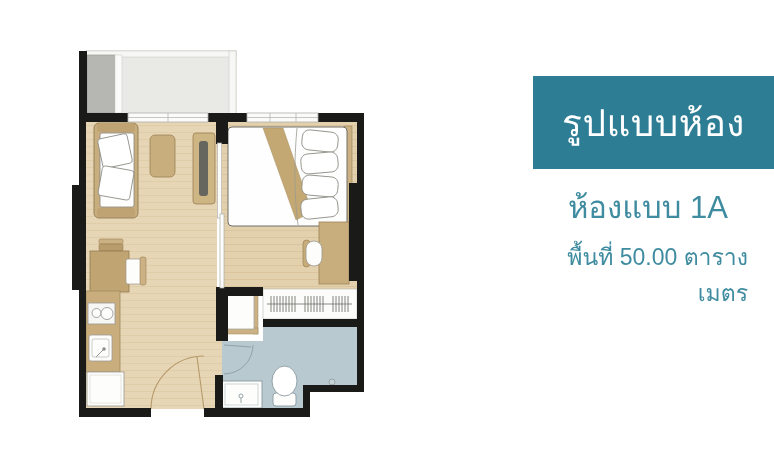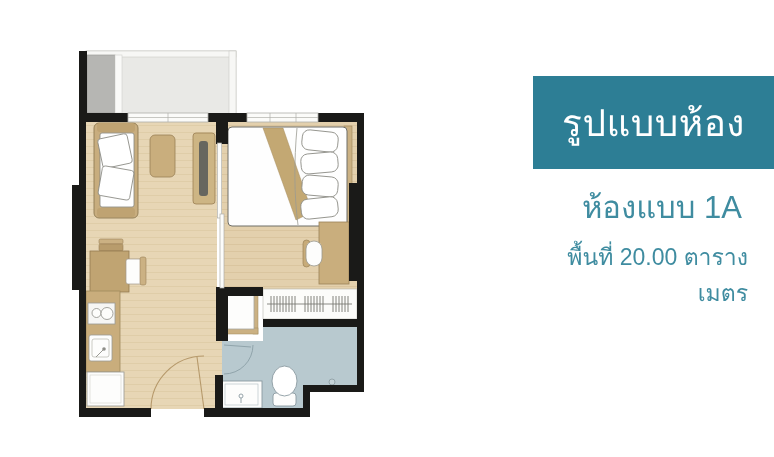--- a/index.html
+++ b/index.html
@@ -8,21 +8,21 @@
     background:#ffffff;
     font-family:"Liberation Sans","DejaVu Sans",sans-serif;
   }
   .plan-wrap{position:absolute;left:0;top:0;width:440px;height:457px;}
   .info-panel{position:absolute;top:76px;right:0;width:241px;text-align:right;}
   .banner{
     height:93px;display:flex;align-items:center;justify-content:center;
     background:#2d7e95;
   }
   .banner-title{color:#ffffff;font-size:37px;letter-spacing:.5px;}
-  .room-type{margin-top:13px;margin-right:32px;font-size:31px;color:#3f8ca0;}
+  .room-type{margin-top:13px;margin-right:46px;font-size:31px;color:#3f8ca0;}
   .bedrooms{margin-top:14px;margin-right:28px;font-size:23px;color:#3f8ca0;}
   .area{margin-top:7px;margin-right:26px;font-size:23px;color:#3f8ca0;}
 </style>
 </head>
 <body>
 
 <div class="plan-wrap">
 <svg width="440" height="457" viewBox="0 0 440 457" xmlns="http://www.w3.org/2000/svg">
   <defs>
     <pattern id="wood" width="12" height="7" patternUnits="userSpaceOnUse">
@@ -201,14 +201,14 @@
     <rect x="220" y="214" width="4" height="74" fill="#fcfcfa" stroke="#adada8" stroke-width="0.7"></rect>
   </g>
 </svg>
 </div>
 
 <div class="info-panel">
   <div class="banner" style="background: rgb(45, 126, 149);">
     <span class="banner-title" style="color: rgb(255, 255, 255);">รูปแบบห้อง</span>
   </div>
   <div class="room-type" style="color: rgb(63, 140, 160);">ห้องแบบ 1A</div>
-  <div class="area" style="color: rgb(63, 140, 160);">พื้นที่ 20.00 ตารางเมตร</div>
+  <div class="area" style="color: rgb(63, 140, 160);">พื้นที่ 50.00 ตารางเมตร</div>
 </div>
 
 </body></html>

